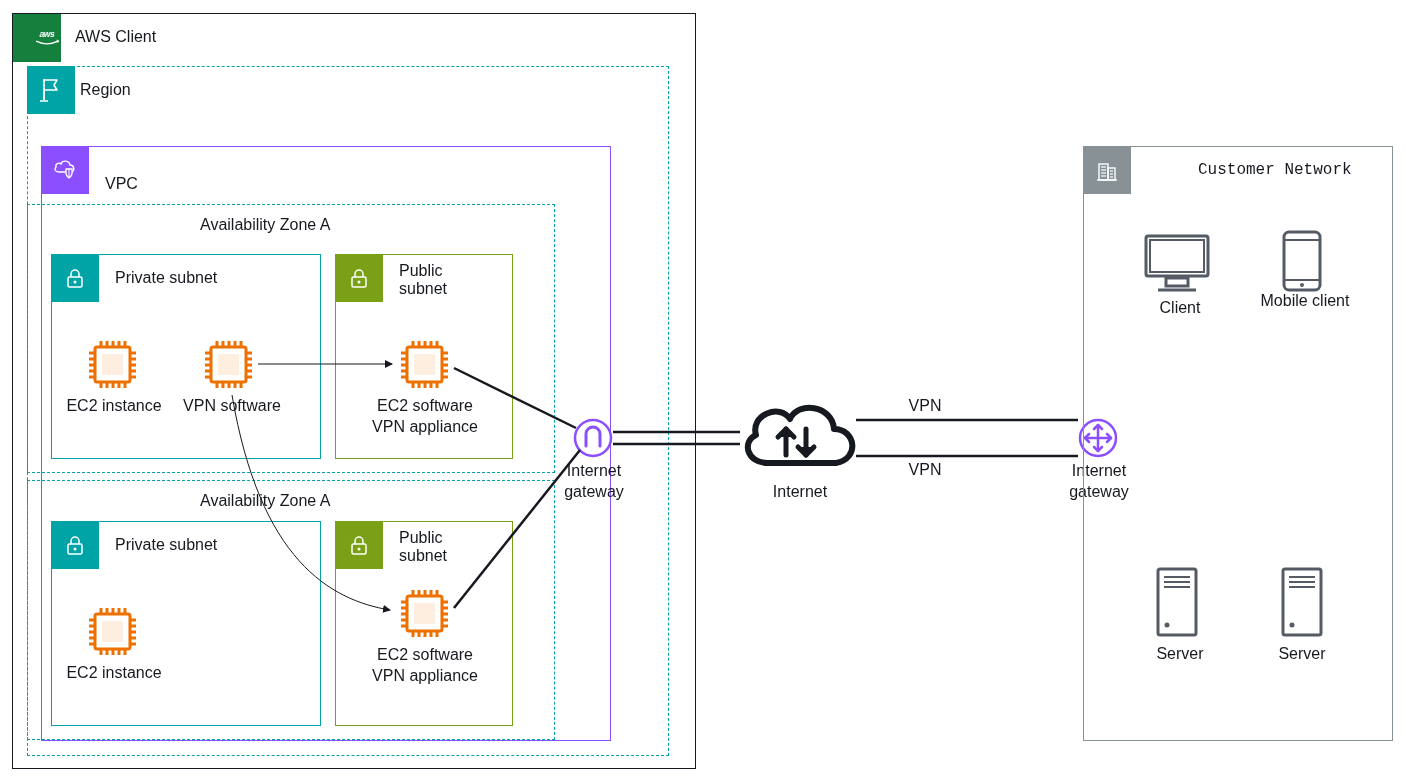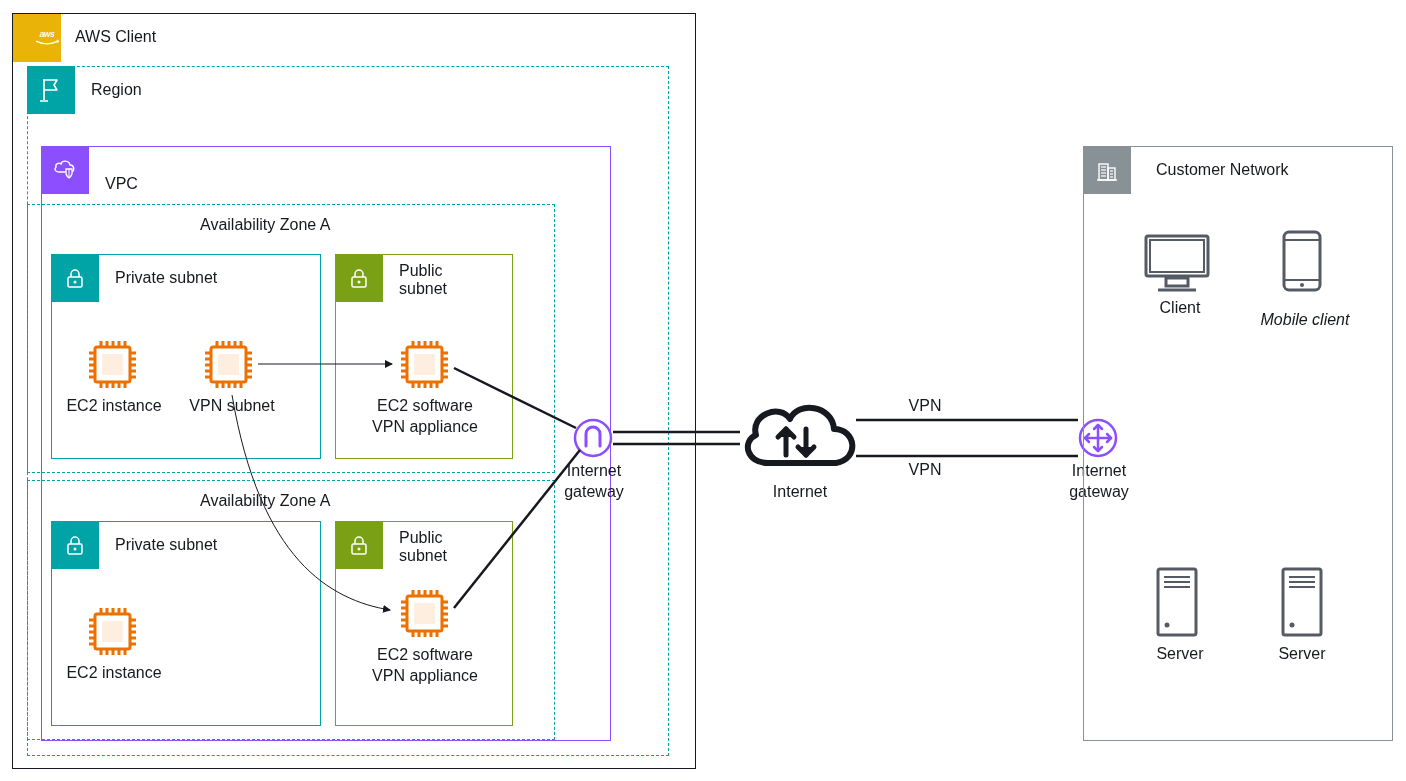--- a/index.html
+++ b/index.html
@@ -42,41 +42,41 @@
   position: absolute;
   top: 0;
   left: 0;
   pointer-events: none;
 }
 </style>
 </head>
 <body>
 
 <div class="box" style="left:12px; top:13px; width:684px; height:756px; border-color:#16191f;">
-  <div class="badge" style="left:0; top:0; background:#eab308;padding-left:20px;">
+  <div class="badge" style="left:0; top:0; background:#15803d;padding-left:20px;">
     <svg width="36" height="22" viewBox="0 0 36 22">
       <text x="18" y="10" text-anchor="middle" font-size="11" font-weight="700" fill="#fff" font-style="italic" letter-spacing="-0.5">aws</text>
       <path d="M4 15 Q18 22 32 15" stroke="#fff" stroke-width="1.8" fill="none"></path>
       <path d="M30.5 13.5 L33 15 L31 17" stroke="#fff" stroke-width="1.4" fill="none"></path>
     </svg>
   </div>
   <div class="box-label" style="left:62px; top:14px;">AWS Client</div>
 </div>
 
 <div class="box" style="left:27px; top:66px; width:642px; height:690px; border:1px dashed #00A4A6;"></div>
 <div class="badge" style="left:27px; top:66px; background:#00A4A6;">
   <svg width="28" height="28" viewBox="0 0 28 28">
     <path d="M7 24 L7 4 L20 4 L17 9 L20 14 L7 14" stroke="#fff" stroke-width="1.5" fill="none" stroke-linejoin="round"></path>
     <path d="M7 4 L7 14" stroke="#fff" stroke-width="1.5" fill="none" stroke-dasharray="2 2"></path>
     <path d="M7 15 L7 24" stroke="#fff" stroke-width="1.5"></path>
     <circle cx="7" cy="4" r="1" fill="#fff"></circle>
     <path d="M3 25 L11 25" stroke="#fff" stroke-width="1.5"></path>
   </svg>
 </div>
-<div class="box-label" style="left:91px; top:81px;">Region</div>
+<div class="box-label" style="left:80px; top:81px;">Region</div>
 
 <div class="box" style="left:41px; top:146px; width:570px; height:595px; border-color:#8C4FFF;"></div>
 <div class="badge" style="left:41px; top:146px; background:#8C4FFF;">
   <svg width="30" height="30" viewBox="0 0 30 30">
     <path d="M9 17 C5 17 4 14 6 12 C5 9 9 7 11 9 C12 5 19 5 20 10 C24 10 25 15 22 17 Z" stroke="#fff" stroke-width="1.4" fill="none"></path>
     <path d="M16 14 L22 14 L22 18 C22 21 19 23 19 23 C19 23 16 21 16 18 Z" stroke="#fff" stroke-width="1.3" fill="#8C4FFF"></path>
     <path d="M19 14 L19 23" stroke="#fff" stroke-width="1"></path>
   </svg>
 </div>
 <div class="box-label" style="left:105px; top:175px;">VPC</div>
@@ -155,21 +155,21 @@
         <line x1="10" y1="34" x2="4" y2="34"></line>
         <line x1="10" y1="40" x2="4" y2="40"></line>
       <line x1="45" y1="16" x2="51" y2="16"></line>
         <line x1="45" y1="22" x2="51" y2="22"></line>
         <line x1="45" y1="28" x2="51" y2="28"></line>
         <line x1="45" y1="34" x2="51" y2="34"></line>
         <line x1="45" y1="40" x2="51" y2="40"></line>
     </g>
   </svg>
 </div>
-<div class="node-label" style="left:178px; top:396px; width:108px;">VPN subnet</div>
+<div class="node-label" style="left:178px; top:396px; width:108px;">VPN software</div>
 
 <div class="ec2-chip" style="left:397px; top:337px;">
   <svg width="55" height="55" viewBox="0 0 55 55">
     <rect x="10" y="10" width="35" height="35" rx="2" stroke="#ED7100" stroke-width="3" fill="#fff"></rect>
     <rect x="17" y="17" width="21" height="21" rx="1" fill="#ED7100" opacity="0.12"></rect>
     <g stroke="#ED7100" stroke-width="3">
       <line x1="16" y1="10" x2="16" y2="4"></line>
         <line x1="22" y1="10" x2="22" y2="4"></line>
         <line x1="28" y1="10" x2="28" y2="4"></line>
         <line x1="34" y1="10" x2="34" y2="4"></line>
@@ -334,41 +334,41 @@
         <line x1="8" y1="14" x2="13" y2="14"></line>
         <line x1="8" y1="17" x2="13" y2="17"></line>
         <line x1="8" y1="20" x2="13" y2="20"></line>
       <line x1="17" y1="15" x2="20" y2="15"></line>
         <line x1="17" y1="18" x2="20" y2="18"></line>
         <line x1="17" y1="21" x2="20" y2="21"></line>
     </g>
     <line x1="4" y1="24" x2="24" y2="24" stroke="#fff" stroke-width="1.4"></line>
   </svg>
 </div>
-<div class="box-label" style="left:1156px; top:161px;">Customer Network</div>
+<div class="box-label" style="left:1198px; top:161px;font-family:Liberation Mono, monospace;">Customer Network</div>
 
 <div style="position:absolute; left:1140px; top:230px;">
   <svg width="74" height="64" viewBox="0 0 74 64">
     <rect x="6" y="6" width="62" height="40" rx="2" stroke="#545B64" stroke-width="3" fill="none"></rect>
     <rect x="10" y="10" width="54" height="32" stroke="#545B64" stroke-width="2" fill="none"></rect>
     <rect x="26" y="48" width="22" height="8" stroke="#545B64" stroke-width="3" fill="none"></rect>
     <line x1="18" y1="60" x2="56" y2="60" stroke="#545B64" stroke-width="3"></line>
   </svg>
 </div>
 <div class="node-label" style="left:1130px; top:298px; width:100px;">Client</div>
 
 <div style="position:absolute; left:1280px; top:228px;">
   <svg width="44" height="66" viewBox="0 0 44 66">
     <rect x="4" y="4" width="36" height="58" rx="5" stroke="#545B64" stroke-width="3" fill="none"></rect>
     <line x1="4" y1="12" x2="40" y2="12" stroke="#545B64" stroke-width="2"></line>
     <line x1="4" y1="52" x2="40" y2="52" stroke="#545B64" stroke-width="2"></line>
     <circle cx="22" cy="57" r="2" fill="#545B64"></circle>
   </svg>
 </div>
-<div class="node-label" style="left:1250px; top:310px; width:110px;font-style:italic;">Mobile client</div>
+<div class="node-label" style="left:1250px; top:291px; width:110px;">Mobile client</div>
 
 <div style="position:absolute; left:1152px; top:565px;">
   <svg width="50" height="74" viewBox="0 0 50 74">
     <rect x="6" y="4" width="38" height="66" rx="2" stroke="#545B64" stroke-width="3" fill="none"></rect>
     <g stroke="#545B64" stroke-width="2">
       <line x1="12" y1="12" x2="38" y2="12"></line>
         <line x1="12" y1="17" x2="38" y2="17"></line>
         <line x1="12" y1="22" x2="38" y2="22"></line>
     </g>
     <circle cx="15" cy="60" r="2.5" fill="#545B64"></circle>

